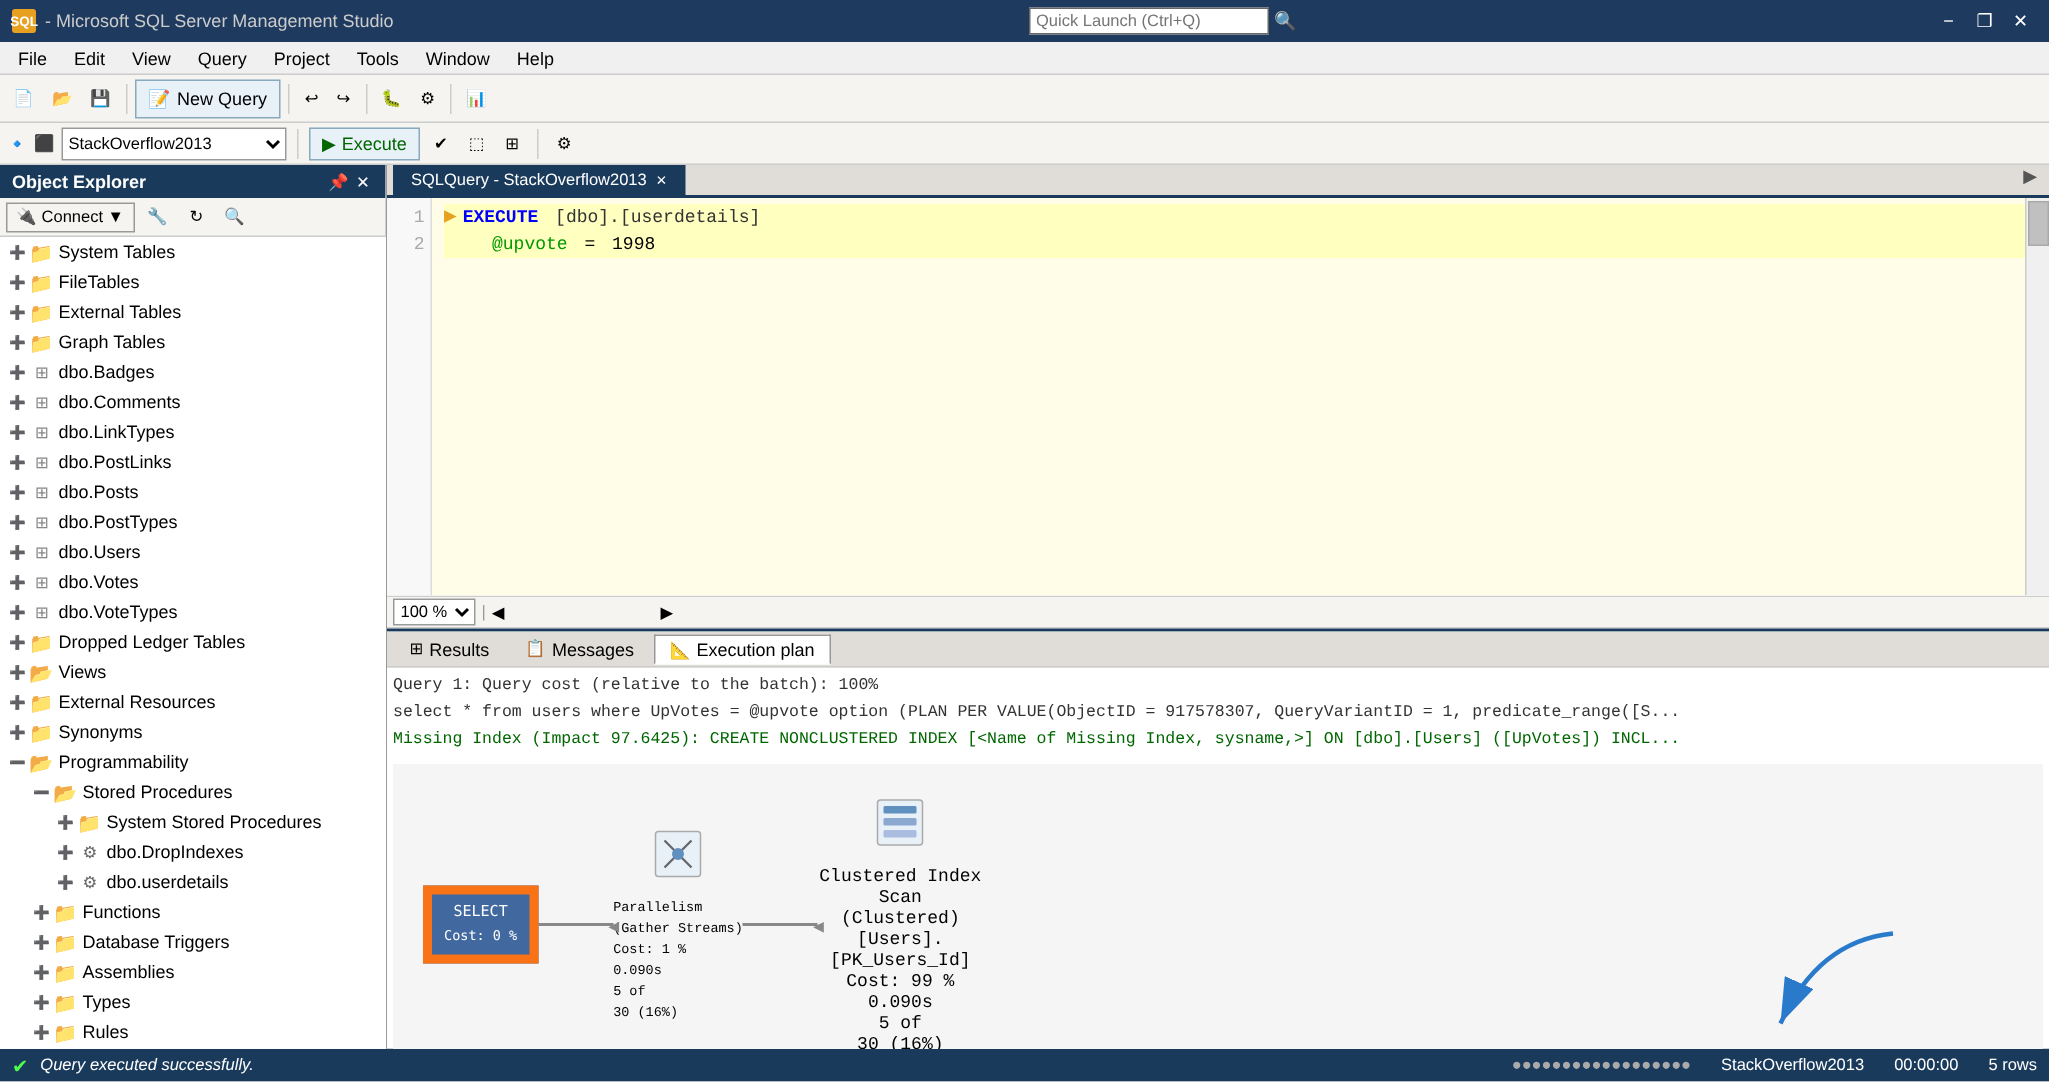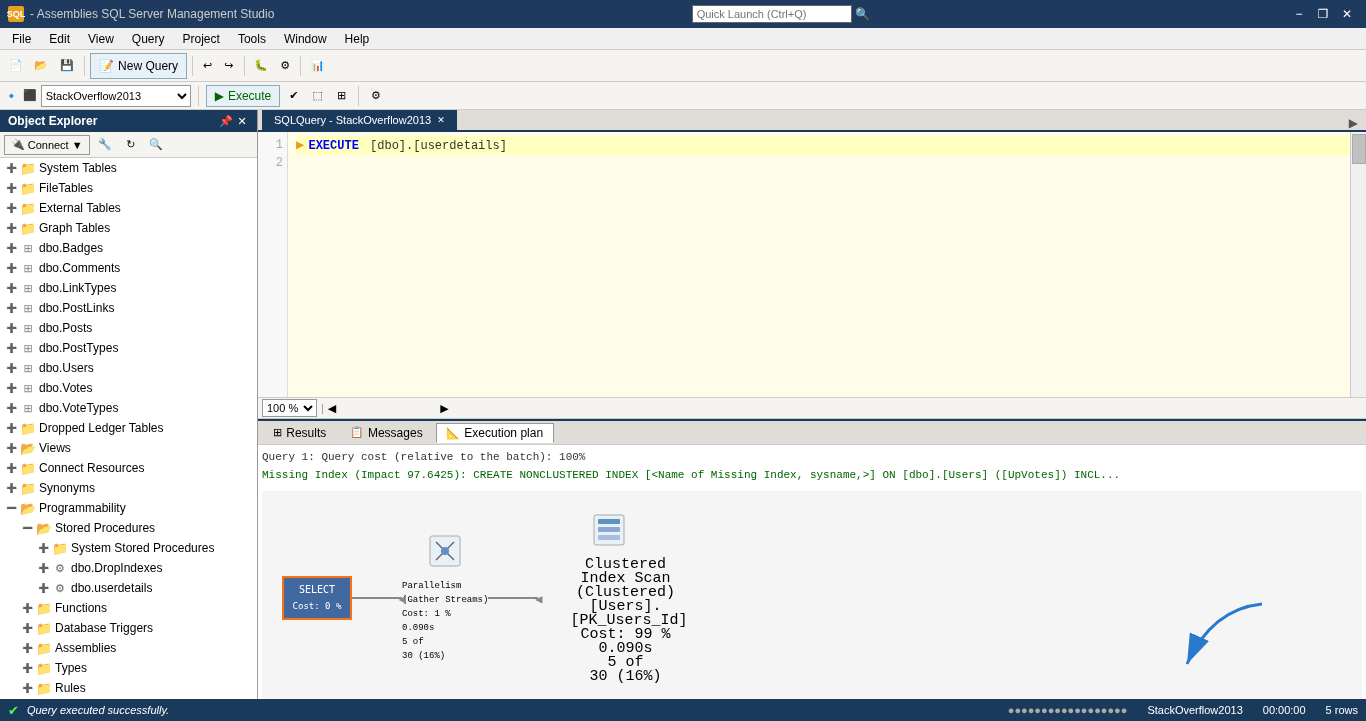--- a/index.html
+++ b/index.html
@@ -151,21 +151,20 @@
       flex: 1;
       display: flex;
       flex-direction: column;
       overflow: hidden;
       background: white;
     }
     .editor-tab-bar {
       background: #e0ddd8;
       height: 22px;
       display: flex;
-      align-items: flex-end;
       padding: 0 4px;
       border-bottom: 2px solid #1a3a5c;
     }
     .editor-tab {
       background: #1a3a5c;
       color: white;
       padding: 2px 12px;
       font-size: 11px;
       height: 20px;
       display: flex;
@@ -321,21 +320,21 @@
     }
   </style>
 </head>
 <body>
 
 <div class="title-bar">
   <div class="title-bar-left">
     <div class="app-icon">
       <span>SQL</span>
     </div>
-    <span class="title-bar-title">- Assemblies SQL Server Management Studio</span>
+    <span class="title-bar-title">- Microsoft SQL Server Management Studio</span>
   </div>
   <div class="quick-launch">
     <input type="text" placeholder="Quick Launch (Ctrl+Q)" style="">
     <span class="quick-launch-icon">🔍</span>
   </div>
   <div class="title-bar-controls">
     <button class="title-btn">−</button>
     <button class="title-btn">❐</button>
     <button class="title-btn close">✕</button>
   </div>
@@ -527,21 +526,21 @@
 
       <div class="tree-item" style="padding-left:4px;">
         <span class="tree-expand">➕</span>
         <span class="tree-icon folder-icon">📂</span>
         <span class="tree-label">Views</span>
       </div>
 
       <div class="tree-item" style="padding-left:4px;">
         <span class="tree-expand">➕</span>
         <span class="tree-icon folder-icon">📁</span>
-        <span class="tree-label">Connect Resources</span>
+        <span class="tree-label">External Resources</span>
       </div>
 
       <div class="tree-item" style="padding-left:4px;">
         <span class="tree-expand">➕</span>
         <span class="tree-icon folder-icon">📁</span>
         <span class="tree-label">Synonyms</span>
       </div>
 
       <div class="tree-item" style="padding-left:4px;">
         <span class="tree-expand">➖</span>
@@ -625,20 +624,26 @@
     <div class="editor-pane">
       <div class="line-numbers">
         <div>1</div>
         <div>2</div>
       </div>
       <div class="code-content">
         <div class="code-line yellow-line">
           <span class="line-arrow">▶</span>
           <span class="sql-keyword">EXECUTE</span>
           <span class="sql-bracket"> [dbo].[userdetails]</span>
+        </div>
+        <div class="code-line yellow-line">
+          <span style="margin-left:28px;"></span>
+          <span class="sql-param">@upvote</span>
+          <span> = </span>
+          <span>1998</span>
         </div>
       </div>
       <div class="editor-scrollbar">
         <div class="scrollbar-thumb"></div>
       </div>
     </div>
 
     <div class="zoom-bar">
       <select class="zoom-select">
         <option>100 %</option>
@@ -658,26 +663,27 @@
           <span class="results-tab-icon">📋</span>
           <span>Messages</span>
         </div>
         <div class="results-tab active">
           <span class="results-tab-icon">📐</span>
           <span>Execution plan</span>
         </div>
       </div>
       <div class="results-content">
         <div class="query-info-line">Query 1: Query cost (relative to the batch): 100%</div>
+        <div class="query-info-line">select * from users where UpVotes = @upvote option (PLAN PER VALUE(ObjectID = 917578307, QueryVariantID = 1, predicate_range([S...</div>
         <div class="missing-index-line">Missing Index (Impact 97.6425): CREATE NONCLUSTERED INDEX [&lt;Name of Missing Index, sysname,&gt;] ON [dbo].[Users] ([UpVotes]) INCL...</div>
 
         <div style="position:relative; display:flex; align-items:center; padding: 20px 20px; background:#f5f5f5; margin-top:8px; gap:0;">
 
           <div style="display:flex; flex-direction:column; align-items:center; gap:4px;">
-            <div style="background:#4169a0; color:white; border:2px solid #f97316; padding:4px 8px; font-size:10px; text-align:center; min-width:70px; font-family:Consolas,monospace;">
+            <div style="background:#4169a0; color:white; border:6px solid #f97316; padding:4px 8px; font-size:10px; text-align:center; min-width:70px; font-family:Consolas,monospace;">
               SELECT<br><span style="font-size:9px;">Cost: 0 %</span>
             </div>
           </div>
 
           <div style="width:50px; height:2px; background:#888; position:relative;">
             <span style="position:absolute; right:-4px; top:-5px; color:#888; font-size:12px;">◀</span>
           </div>
 
           <div style="display:flex; flex-direction:column; align-items:center; gap:2px;">
             <div style="font-size:11px; margin-bottom:2px; text-align:center;">
@@ -699,21 +705,21 @@
 
           <div style="display:flex; flex-direction:column; align-items:center; gap:2px; margin-left:0;">
             <div style="font-size:11px; margin-bottom:2px; text-align:center;">
               <svg width="38" height="38" viewBox="0 0 38 38">
                 <rect x="4" y="4" width="30" height="30" rx="2" fill="#e8f0f8" stroke="#aaa" stroke-width="1"></rect>
                 <rect x="8" y="8" width="22" height="5" rx="1" fill="#6090c0"></rect>
                 <rect x="8" y="16" width="22" height="5" rx="1" fill="#8aa8d0"></rect>
                 <rect x="8" y="24" width="22" height="5" rx="1" fill="#aabce0"></rect>
               </svg>
             </div>
-            <div style="font-size:15px; text-align:center; line-height:14px; max-width:110px;margin-left:32px;">
+            <div style="font-size:12px; text-align:center; line-height:14px; max-width:110px;">
               Clustered Index Scan (Clustered)<br>[Users].[PK_Users_Id]<br>Cost: 99 %<br>0.090s<br>5 of<br>30 (16%)
             </div>
           </div>
 
           <div style="position:absolute; right:90px; bottom:20px; pointer-events:none;">
             <svg width="100" height="80" viewBox="0 0 100 80">
               <defs>
                 <marker id="arrowhead" markerWidth="10" markerHeight="7" refX="10" refY="3.5" orient="auto">
                   <polygon points="0 0, 10 3.5, 0 7" fill="#2a7acc"></polygon>
                 </marker>

